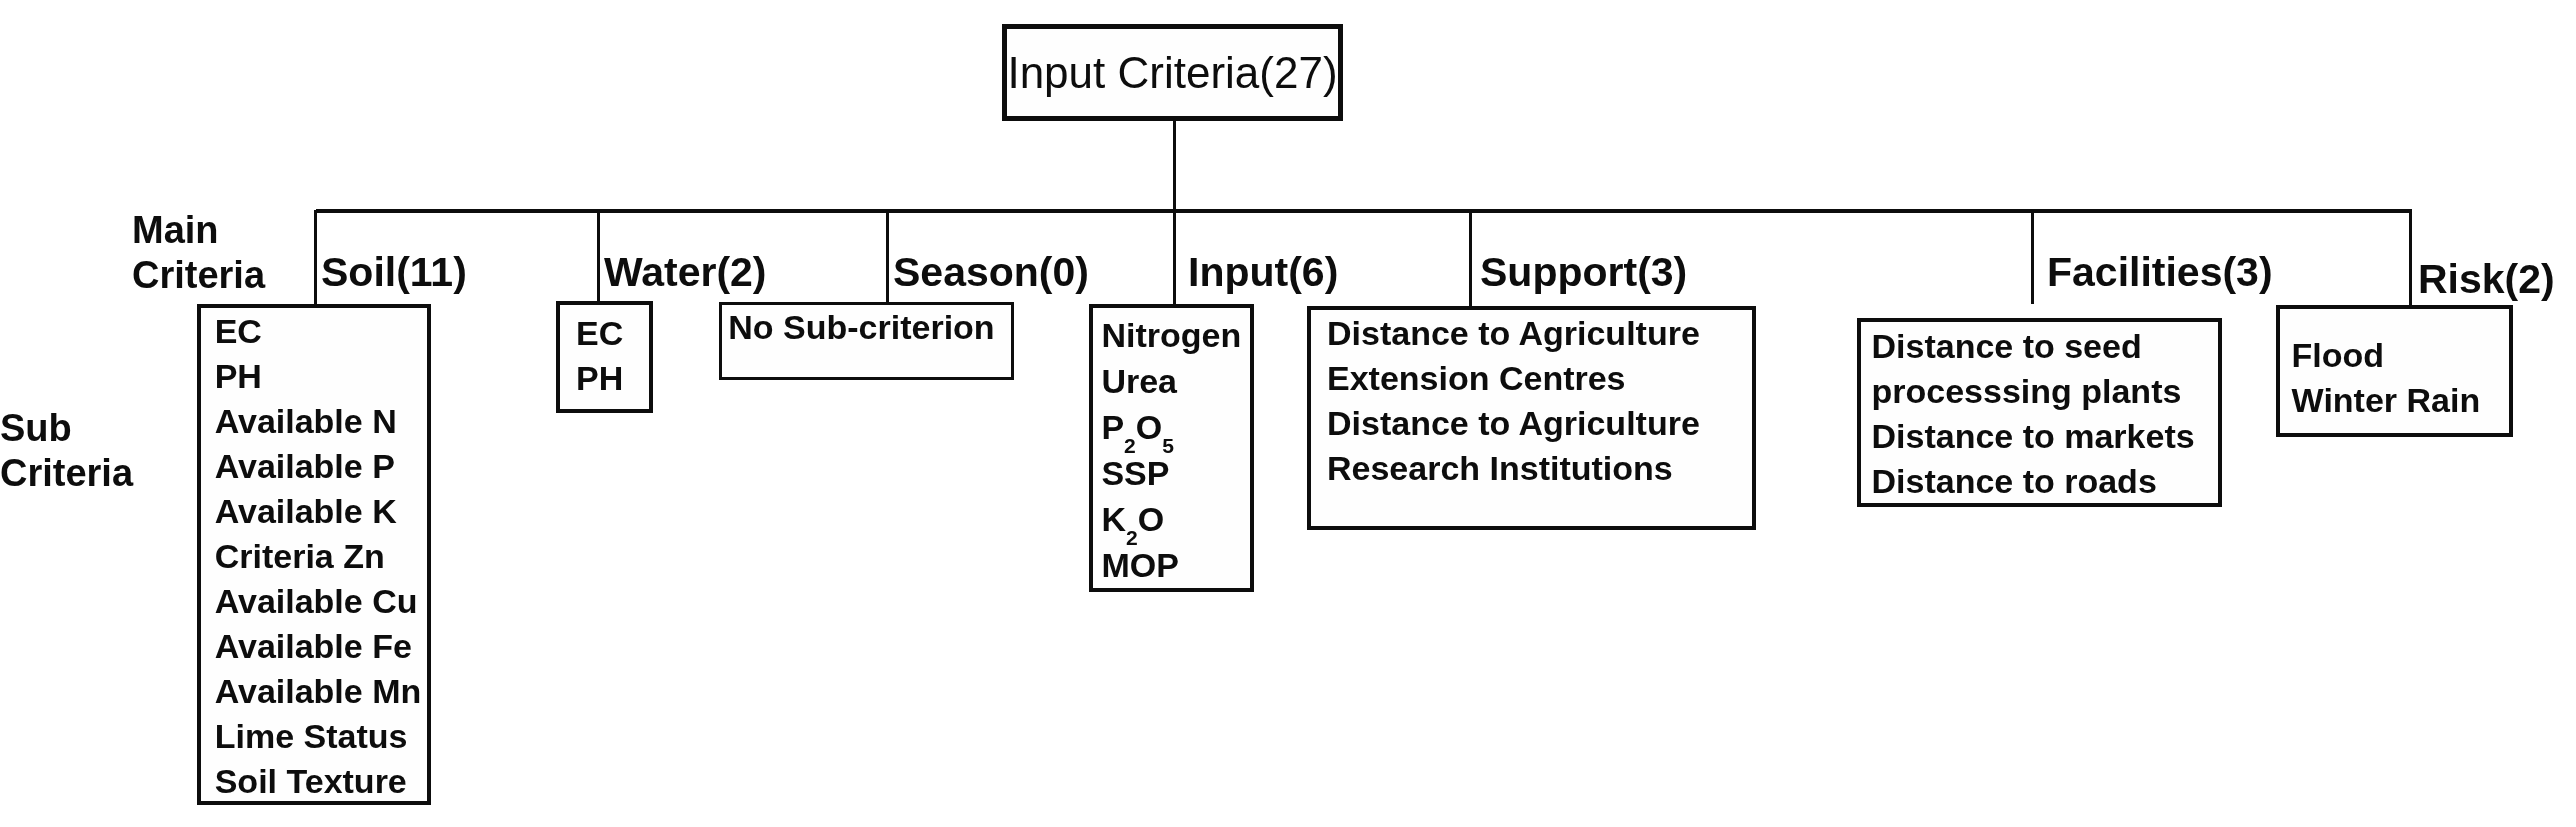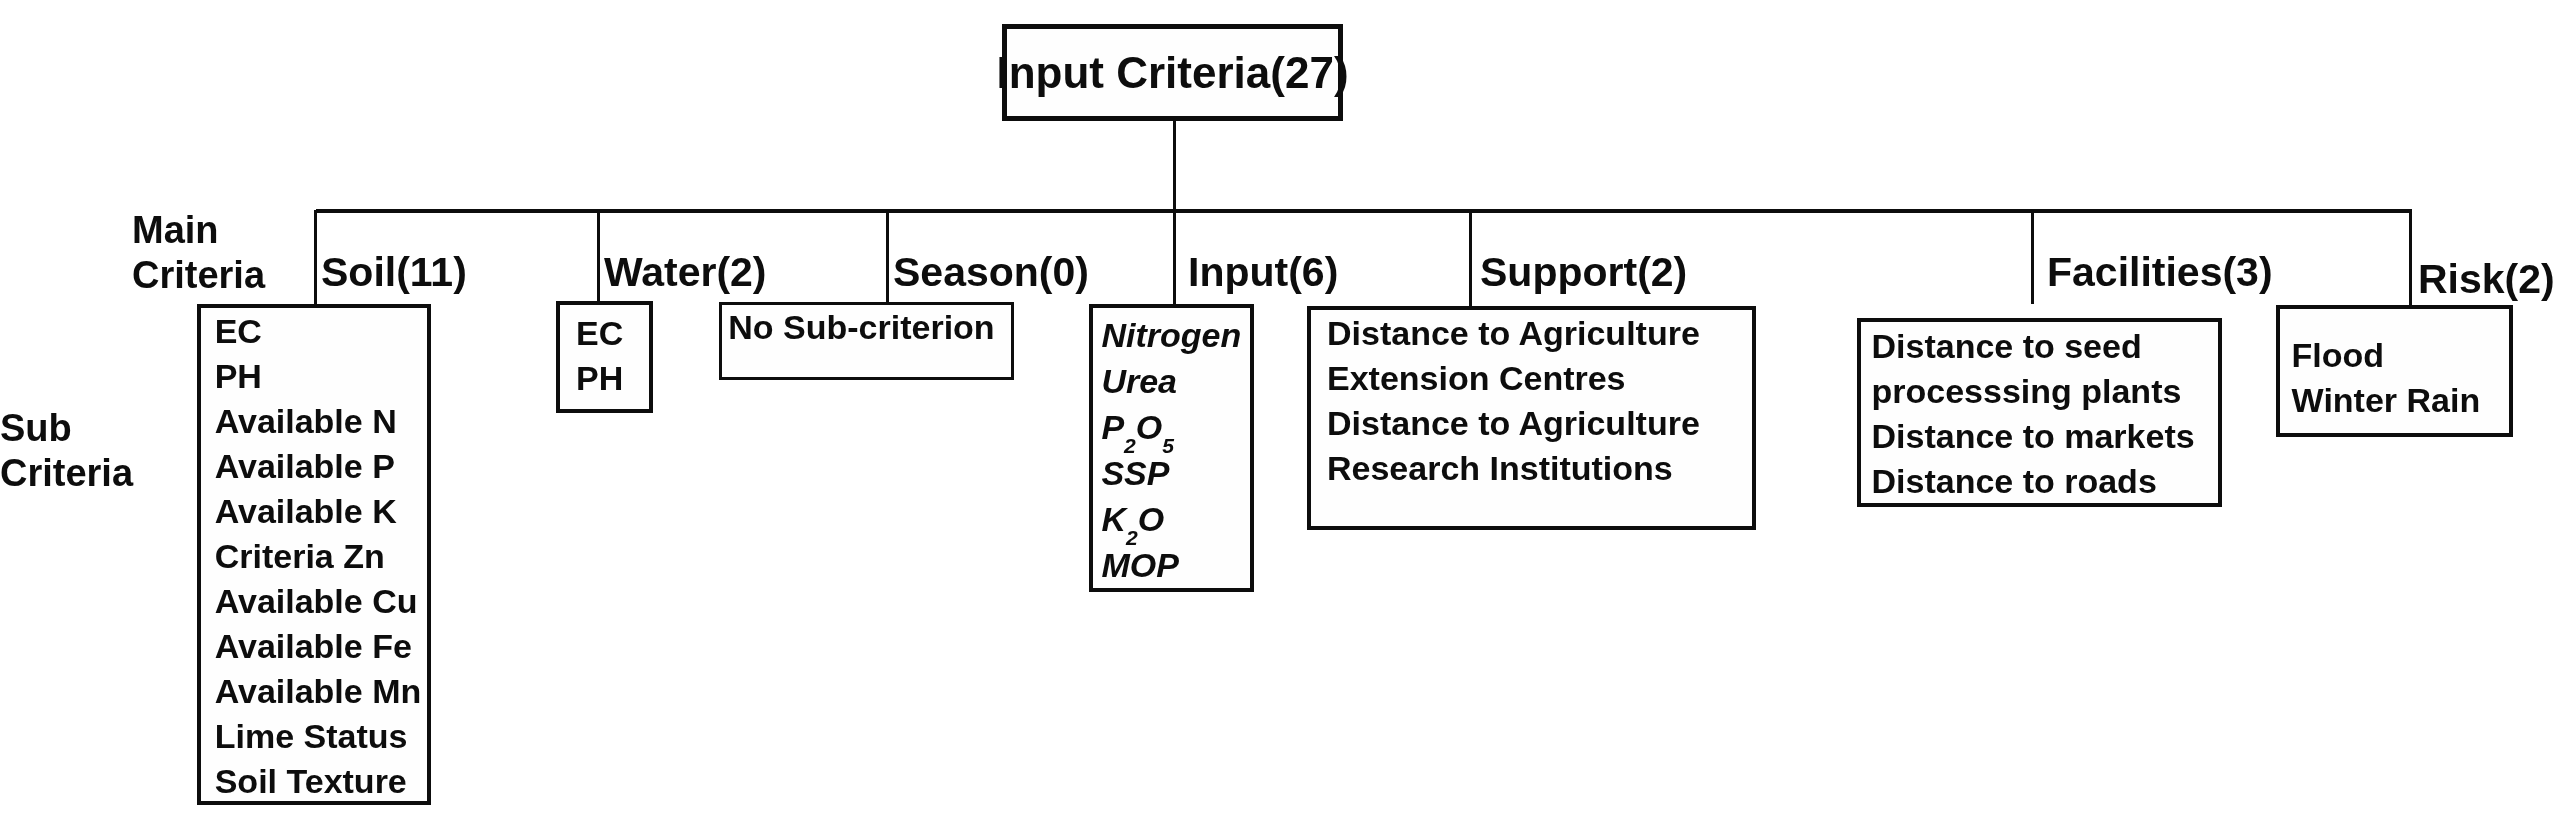--- a/index.html
+++ b/index.html
@@ -19,21 +19,21 @@
   #drop-season{left:886px;top:210px;height:94px;}
   #drop-input{left:1173px;top:210px;height:95px;}
   #drop-support{left:1469px;top:210px;height:97px;}
   #drop-facilities{left:2031px;top:210px;height:94px;}
   #drop-risk{left:2409px;top:210px;height:96px;}
   
   #root-box{
     position:absolute;left:1002px;top:24px;width:341px;height:97px;
     border:5.8px solid #0d0d0d;box-sizing:border-box;background:#fefefe;
     display:flex;align-items:center;justify-content:center;
-    font-size:44px;font-weight:bold;white-space:nowrap;
+    font-size:44px;font-weight:normal;white-space:nowrap;
   }
   
   .side-label{position:absolute;font-size:38px;font-weight:bold;text-align:left;line-height:41px;}
   #label-main-criteria{left:132px;top:208px;width:176px;}
   #label-sub-criteria{left:0px;top:406px;width:174px;}
   
   .main-label{position:absolute;top:252px;height:41px;font-size:41px;font-weight:bold;white-space:nowrap;line-height:41px;}
   #ml-soil{left:321px;}
   #ml-water{left:604px;}
   #ml-season{left:893px;}
@@ -44,21 +44,21 @@
   
   .sub-box{
     position:absolute;border:4.2px solid #0d0d0d;box-sizing:border-box;background:#fefefe;
     font-size:34px;font-weight:bold;white-space:nowrap;
   }
   .sub-item{line-height:45px;}
   #box-soil{left:197px;top:304px;width:234px;height:501px;padding:1.1px 0 0 13.7px;}
   #box-water{left:556px;top:301px;width:97px;height:112px;padding:6.3px 0 0 16px;}
   #box-season{left:719px;top:302px;width:295px;height:78px;border-width:3.7px;display:flex;padding-left:6.3px;}
   #box-input{left:1089px;top:304px;width:165px;height:288px;padding:4.2px 0 0 8.4px;}
-  #box-input .sub-item{line-height:46px;font-style:italic;}
+  #box-input .sub-item{line-height:46px;}
   #box-support{left:1307px;top:306px;width:449px;height:224px;padding:1.1px 0 0 16px;border-width:4.7px;}
   #box-facilities{left:1857px;top:302px;width:365px;height:189px;padding:2.1px 0 0 10.5px;border-width:4.7px;margin-top:16px;}
   #box-risk{left:2276px;top:305px;width:237px;height:132px;padding:24px 0 0 11.6px;border-width:4.7px;}
   sub{font-size:0.62em;line-height:0;position:relative;top:0.28em;}
 </style>
 </head>
 <body>
 
 <div id="canvas">
 
@@ -82,21 +82,21 @@
     </div>
   <div class="side-label" id="label-sub-criteria">
       <div class="sub-item">Sub</div>
       <div class="sub-item">Criteria</div>
     </div>
 
   <div class="main-label" id="ml-soil">Soil(11)</div>
   <div class="main-label" id="ml-water">Water(2)</div>
   <div class="main-label" id="ml-season">Season(0)</div>
   <div class="main-label" id="ml-input">Input(6)</div>
-  <div class="main-label" id="ml-support">Support(2)</div>
+  <div class="main-label" id="ml-support">Support(3)</div>
   <div class="main-label" id="ml-facilities">Facilities(3)</div>
   <div class="main-label" id="ml-risk">Risk(2)</div>
 
   <div class="sub-box" id="box-soil">
       <div class="sub-item">EC</div>
       <div class="sub-item">PH</div>
       <div class="sub-item">Available N</div>
       <div class="sub-item">Available P</div>
       <div class="sub-item">Available K</div>
       <div class="sub-item">Criteria Zn</div>

